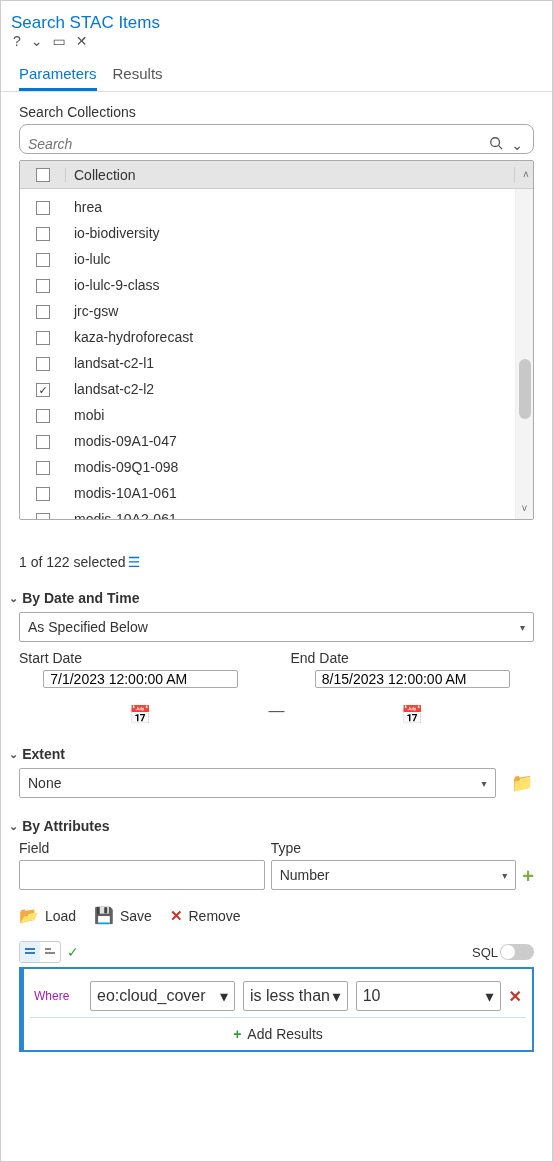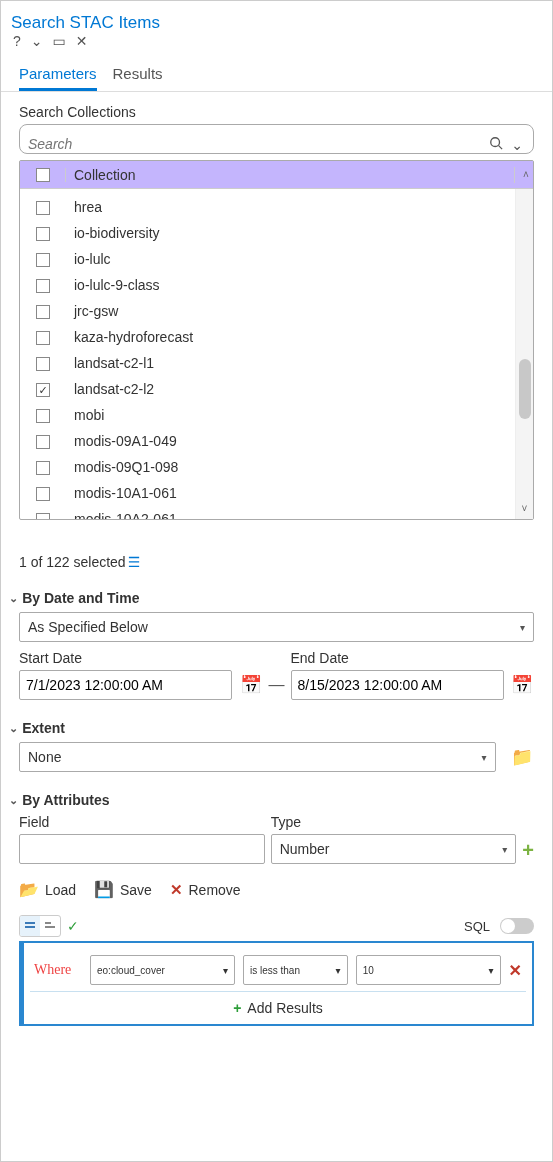--- a/index.html
+++ b/index.html
@@ -12,21 +12,21 @@
   .subtitle { text-align: center; color: #333; font-size: 18px; padding: 8px 0 10px 0; }
   .tabs { display: flex; gap: 16px; padding: 0 18px; border-bottom: 1px solid #ddd; }
   .tab { font-size: 15px; color: #555; padding: 4px 0 6px 0; cursor: pointer; }
   .tab.active { color: #0078d4; border-bottom: 3px solid #0078d4; }
   .body { padding: 12px 18px; flex: 1; display: flex; flex-direction: column; color: #333; }
   .label { font-size: 14px; color: #333; margin-bottom: 4px; }
   .searchbox-row { display: flex; align-items: flex-end; border: 1px solid #aaa; border-radius: 8px; padding: 0 6px; height: 30px; margin-bottom: 6px; }
   .searchbox-row input { border: none; outline: none; flex: 1; font-size: 14px; font-style: italic; color: #666; background: transparent; }
   .searchbox-row .icon { color: #555; font-size: 14px; padding: 0 4px; cursor: pointer; }
   .collections-frame { border: 1px solid #aaa; border-radius: 2px; height: 360px; display: flex; flex-direction: column; }
-  .collections-header { display: flex; align-items: center; background: #c4b5fd; border-bottom: 1px solid #ccc; height: 28px; font-size: 14px; }
+  .collections-header { display: flex; align-items: center; background: #e5e5e5; border-bottom: 1px solid #ccc; height: 28px; font-size: 14px; }
   .collections-header .hcell { padding: 0 8px; display: flex; align-items: center; }
   .collections-header .check-col { width: 46px; border-right: 1px solid #ccc; justify-content: center; }
   .collections-header .name-col { flex: 1; border-right: 1px solid #ccc; }
   .collections-header .scroll-col { width: 18px; }
   .collections-body { flex: 1; overflow: hidden; position: relative; }
   .collections-rows { position: absolute; left: 0; top: 0; right: 18px; }
   .row { display: flex; align-items: flex-end; height: 26px; font-size: 14px; }
   .row .rcheck { width: 46px; display: flex; justify-content: center; }
   .row .rname { flex: 1; padding-left: 8px; }
   .fake-checkbox { width: 14px; height: 14px; border: 1px solid #888; background: #fff; display: flex; align-items: center; justify-content: center; font-size: 11px; color: #333; }
@@ -36,21 +36,21 @@
   .scroll-arrow { position: absolute; left: 0; right: 0; height: 16px; text-align: center; font-size: 10px; color: #666; }
   .scroll-arrow.down { bottom: 0; }
   .selected-bar { display: flex; justify-content: flex-start; align-items: center; gap: 2px; font-size: 14px; color: #333; padding: 6px 2px 14px 0; margin-top: 28px; }
   .sel-icon { color: #0078d4; font-size: 14px; }
   .section-header { display: flex; align-items: center; gap: 4px; font-size: 14px; font-weight: 600; color: #333; padding: 6px 0; cursor: pointer; margin-left: -10px; }
   .section-header .chev { font-size: 11px; color: #555; }
   .combo { display: flex; align-items: center; justify-content: space-between; border: 1px solid #aaa; height: 30px; padding: 0 8px; font-size: 14px; border-radius: 2px; background: #fff; }
   .combo .caret { font-size: 10px; color: #555; }
   .date-row { display: flex; align-items: flex-end; gap: 6px; margin-top: 8px; }
   .date-col { flex: 1; }
-  .date-input-row { display: flex; align-items: center; gap: 8px; }
+  .date-input-row { display: flex; align-items: center; gap: 16px; flex-direction: column; }
   .date-input { flex: 1; border: 1px solid #aaa; height: 30px; padding: 0 6px; font-size: 14px; border-radius: 2px; }
   .cal-icon { color: #d45500; font-size: 18px; cursor: pointer; }
   .dash { font-size: 16px; color: #555; padding-bottom: 6px; }
   .extent-row { display: flex; align-items: center; gap: 16px; }
   .extent-row .combo { flex: 1; }
   .folder-icon { color: #d4a000; font-size: 18px; cursor: pointer; }
   .field-type-row { display: flex; gap: 6px; align-items: flex-end; }
   .col { flex: 1; }
   .textinput { border: 1px solid #aaa; height: 30px; border-radius: 2px; }
   .plus-icon { color: #7cb342; font-size: 20px; font-weight: bold; cursor: pointer; padding-bottom: 2px; }
@@ -58,27 +58,27 @@
   .action { display: flex; align-items: center; gap: 6px; cursor: pointer; }
   .load-ic { color: #d4a000; font-size: 16px; }
   .save-ic { color: #4a5db0; font-size: 16px; }
   .remove-ic { color: #c0392b; font-size: 15px; font-weight: bold; }
   .expr-toolbar { display: flex; align-items: center; justify-content: space-between; padding: 4px 0; }
   .expr-left { display: flex; align-items: center; gap: 6px; }
   .pill-group { display: flex; border: 1px solid #ccc; border-radius: 3px; overflow: hidden; }
   .pill { width: 20px; height: 20px; display: flex; align-items: center; justify-content: center; font-size: 11px; cursor: pointer; }
   .pill.active { background: #e6f2fb; }
   .greencheck { color: #2e9e3a; font-size: 14px; }
-  .sql-tog { display: flex; align-items: center; gap: 10px; font-size: 13px; color: #333; }
+  .sql-tog { display: flex; align-items: center; gap: 2px; font-size: 13px; color: #333; }
   .toggle { width: 34px; height: 16px; background: #ccc; border-radius: 8px; position: relative; }
   .toggle::after { content: ""; position: absolute; width: 14px; height: 14px; background: #fff; border-radius: 50%; top: 1px; left: 1px; }
   .expr-frame { border: 2px solid #2a87d0; border-left: 5px solid #2a87d0; padding: 6px; }
   .clause-row { display: flex; align-items: center; gap: 8px; padding: 6px 4px; }
-  .clause-kw { font-size: 14px; color: #ef4444; width: 48px; font-family: Liberation Serif, serif; }
-  .clause-combo { border: 1px solid #aaa; height: 30px; border-radius: 2px; display: flex; align-items: center; justify-content: space-between; padding: 0 6px; font-size: 10px; background: #fff; }
+  .clause-kw { font-size: 12px; color: #a21caf; width: 48px; }
+  .clause-combo { border: 1px solid #aaa; height: 30px; border-radius: 2px; display: flex; align-items: center; justify-content: space-between; padding: 0 6px; font-size: 16px; background: #fff; }
   .clause-x { color: #c0392b; font-size: 16px; cursor: pointer; font-weight: bold; }
   .add-clause { border-top: 1px solid #c8e0f0; text-align: center; padding: 8px 0 2px 0; font-size: 14px; cursor: pointer; display: flex; justify-content: center; gap: 6px; }
   .add-clause .p { color: #2e9e3a; font-weight: bold; }
 </style>
 </head>
 <body>
 
 <div class="window">
 
   <div class="titlebar">
@@ -174,21 +174,21 @@
             <div class="row">
               <div class="rcheck">
                 <span class="fake-checkbox"></span>
               </div>
               <div class="rname">mobi</div>
             </div>
             <div class="row">
               <div class="rcheck">
                 <span class="fake-checkbox"></span>
               </div>
-              <div class="rname">modis-09A1-049</div>
+              <div class="rname">modis-09A1-047</div>
             </div>
             <div class="row">
               <div class="rcheck">
                 <span class="fake-checkbox"></span>
               </div>
               <div class="rname">modis-09Q1-098</div>
             </div>
             <div class="row">
               <div class="rcheck">
                 <span class="fake-checkbox"></span>

